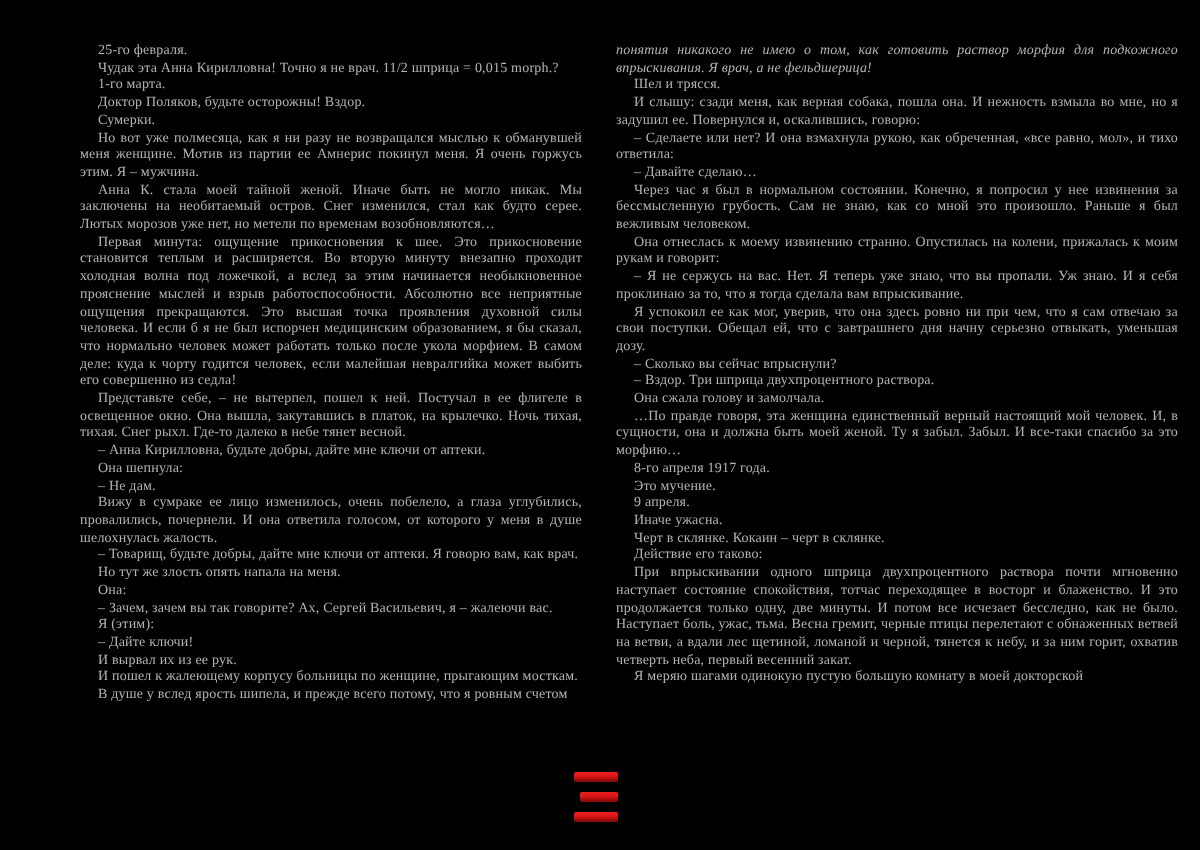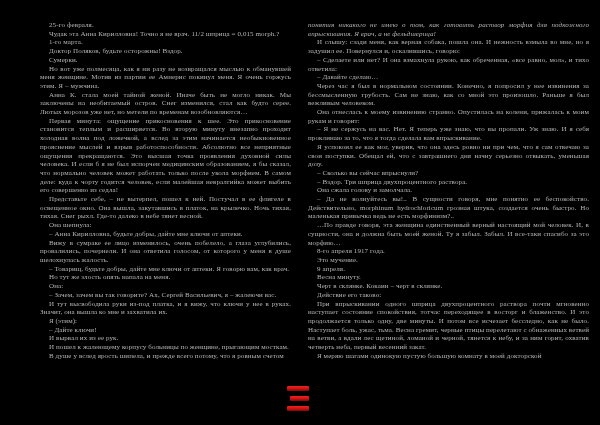--- a/index.html
+++ b/index.html
@@ -58,53 +58,53 @@
   <div class="page" id="page-left">
       <p>25-го февраля.</p>
       <p>Чудак эта Анна Кирилловна! Точно я не врач. 11/2 шприца = 0,015 morph.?</p>
       <p>1-го марта.</p>
       <p>Доктор Поляков, будьте осторожны! Вздор.</p>
       <p>Сумерки.</p>
       <p>Но вот уже полмесяца, как я ни разу не возвращался мыслью к обманувшей меня женщине. Мотив из партии ее Амнерис покинул меня. Я очень горжусь этим. Я – мужчина.</p>
       <p>Анна К. стала моей тайной женой. Иначе быть не могло никак. Мы заключены на необитаемый остров. Снег изменился, стал как будто серее. Лютых морозов уже нет, но метели по временам возобновляются…</p>
       <p>Первая минута: ощущение прикосновения к шее. Это прикосновение становится теплым и расширяется. Во вторую минуту внезапно проходит холодная волна под ложечкой, а вслед за этим начинается необыкновенное прояснение мыслей и взрыв работоспособности. Абсолютно все неприятные ощущения прекращаются. Это высшая точка проявления духовной силы человека. И если б я не был испорчен медицинским образованием, я бы сказал, что нормально человек может работать только после укола морфием. В самом деле: куда к чорту годится человек, если малейшая невралгийка может выбить его совершенно из седла!</p>
       <p>Представьте себе, – не вытерпел, пошел к ней. Постучал в ее флигеле в освещенное окно. Она вышла, закутавшись в платок, на крылечко. Ночь тихая, тихая. Снег рыхл. Где-то далеко в небе тянет весной.</p>
+      <p>– Анна Кирилловна, будьте добры, дайте мне ключи от аптеки.</p>
       <p>Она шепнула:</p>
-      <p>– Анна Кирилловна, будьте добры, дайте мне ключи от аптеки.</p>
+      <p>– Не дам.</p>
       <p>Вижу в сумраке ее лицо изменилось, очень побелело, а глаза углубились, провалились, почернели. И она ответила голосом, от которого у меня в душе шелохнулась жалость.</p>
       <p>– Товарищ, будьте добры, дайте мне ключи от аптеки. Я говорю вам, как врач.</p>
       <p>Но тут же злость опять напала на меня.</p>
       <p>Она:</p>
       <p>– Зачем, зачем вы так говорите? Ах, Сергей Васильевич, я – жалеючи вас.</p>
-      <p>И тут высвободила руки из-под платка, и я вижу, что ключи у нее в руках. Значит, она вышла ко мне и захватила их.</p>
       <p>Я (этим):</p>
       <p>– Дайте ключи!</p>
       <p>И вырвал их из ее рук.</p>
       <p>И пошел к жалеющему корпусу больницы по женщине, прыгающим мосткам.</p>
       <p>В душе у вслед ярость шипела, и прежде всего потому, что я ровным счетом</p>
     </div>
 
   <div class="page" id="page-right">
       <p data-cont="true">понятия никакого не имею о том, как готовить раствор морфия для подкожного впрыскивания. Я врач, а не фельдшерица!</p>
+      <p>Шел и трясся.</p>
       <p>И слышу: сзади меня, как верная собака, пошла она. И нежность взмыла во мне, но я задушил ее. Повернулся и, оскалившись, говорю:</p>
       <p>– Сделаете или нет? И она взмахнула рукою, как обреченная, «все равно, мол», и тихо ответила:</p>
       <p>– Давайте сделаю…</p>
       <p>Через час я был в нормальном состоянии. Конечно, я попросил у нее извинения за бессмысленную грубость. Сам не знаю, как со мной это произошло. Раньше я был вежливым человеком.</p>
       <p>Она отнеслась к моему извинению странно. Опустилась на колени, прижалась к моим рукам и говорит:</p>
       <p>– Я не сержусь на вас. Нет. Я теперь уже знаю, что вы пропали. Уж знаю. И я себя проклинаю за то, что я тогда сделала вам впрыскивание.</p>
       <p>Я успокоил ее как мог, уверив, что она здесь ровно ни при чем, что я сам отвечаю за свои поступки. Обещал ей, что с завтрашнего дня начну серьезно отвыкать, уменьшая дозу.</p>
       <p>– Сколько вы сейчас впрыснули?</p>
       <p>– Вздор. Три шприца двухпроцентного раствора.</p>
       <p>Она сжала голову и замолчала.</p>
-      <p>– Да не волнуйтесь вы!.. В сущности говоря, мне понятно ее беспокойство. Действительно, morphinum hydrochloricum грозная штука, создается очень быстро. Но маленькая привычка ведь не есть морфинизм?..</p>
       <p>…По правде говоря, эта женщина единственный верный настоящий мой человек. И, в сущности, она и должна быть моей женой. Ту я забыл. Забыл. И все-таки спасибо за это морфию…</p>
       <p>8-го апреля 1917 года.</p>
       <p>Это мучение.</p>
       <p>9 апреля.</p>
-      <p>Весна минуту.</p>
+      <p>Иначе ужасна.</p>
       <p>Черт в склянке. Кокаин – черт в склянке.</p>
       <p>Действие его таково:</p>
       <p>При впрыскивании одного шприца двухпроцентного раствора почти мгновенно наступает состояние спокойствия, тотчас переходящее в восторг и блаженство. И это продолжается только одну, две минуты. И потом все исчезает бесследно, как не было. Наступает боль, ужас, тьма. Весна гремит, черные птицы перелетают с обнаженных ветвей на ветви, а вдали лес щетиной, ломаной и черной, тянется к небу, и за ним горит, охватив четверть неба, первый весенний закат.</p>
       <p>Я меряю шагами одинокую пустую большую комнату в моей докторской</p>
     </div>
 
   <div class="menu-icon" title="">
     <div class="bar"></div>
     <div class="bar mid"></div>
     <div class="bar"></div>

